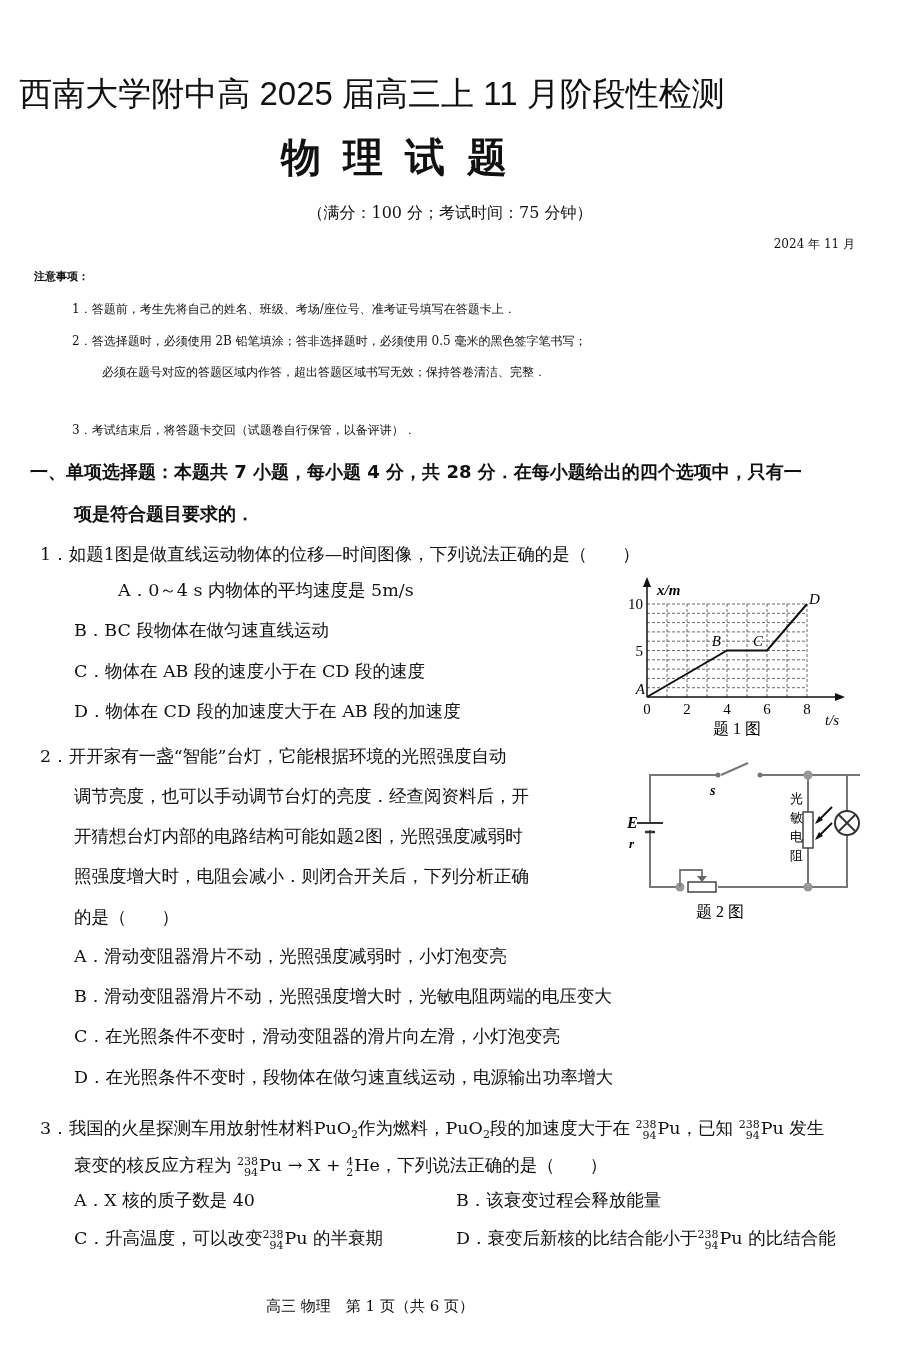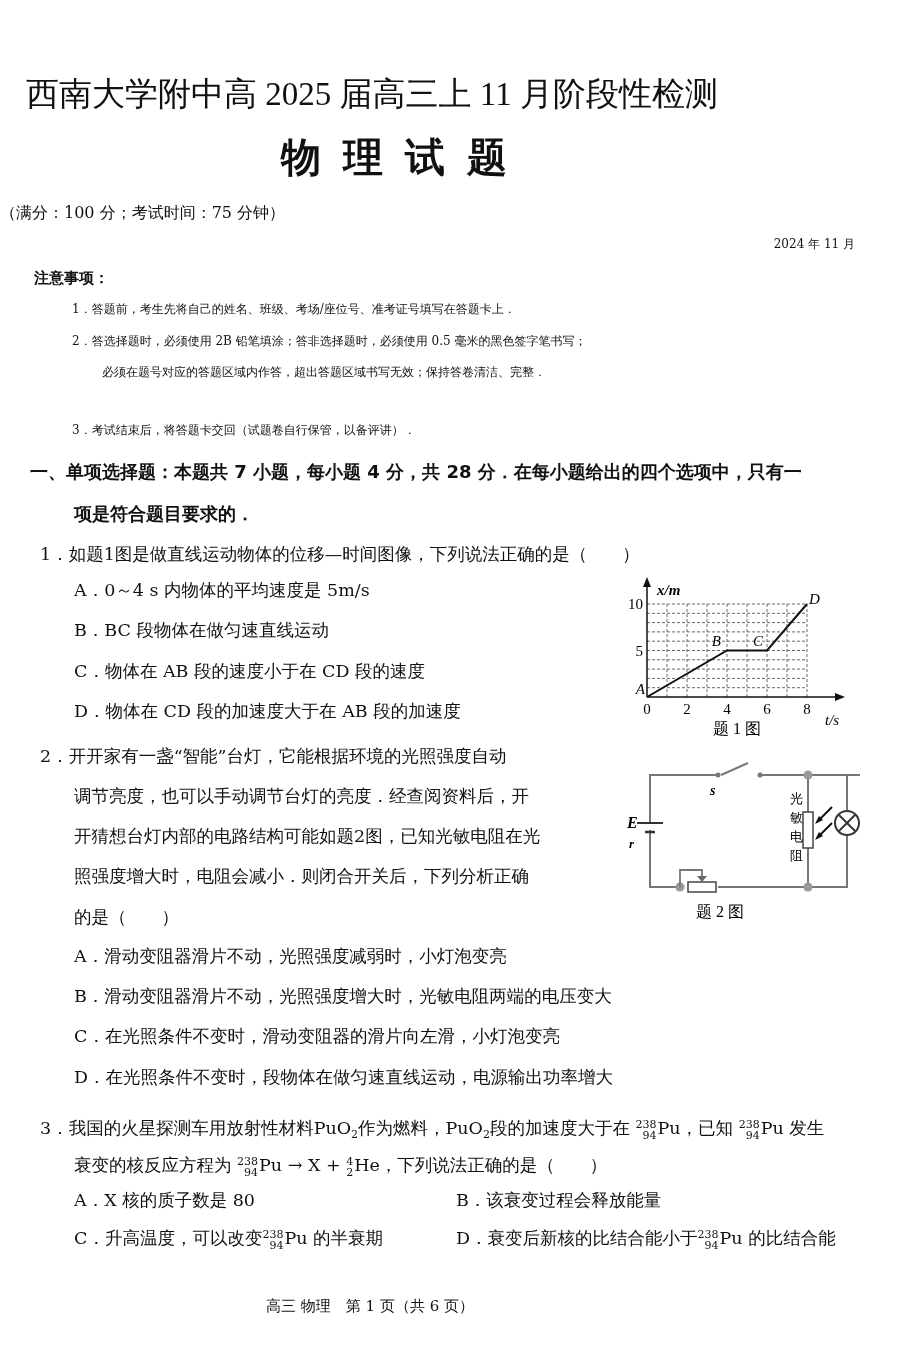--- a/index.html
+++ b/index.html
@@ -1,25 +1,25 @@
 <!DOCTYPE html>
 <html><head>
 <meta charset="utf-8">
 <style>
   html, body { margin: 0; padding: 0; background: #ffffff; }
   body { width: 900px; height: 1356px; position: relative; overflow: hidden;
          font-family: "DejaVu Serif", "Liberation Serif", serif; color: #111; }
   .abs { position: absolute; white-space: nowrap; }
   .title { left: 0; width: 744px; top: 72px; text-align: center; font-size: 33px;
-           font-family: Liberation Serif, serif; letter-spacing: 0px; }
+           font-family: Liberation Sans, sans-serif; letter-spacing: 0px; }
   .subject { left: 0; width: 810px; top: 130px; text-align: center; font-size: 40px; font-weight: bold;
              letter-spacing: 22px; font-family: "DejaVu Sans", sans-serif; }
-  .meta { left: 0; width: 900px; top: 203px; text-align: left; font-size: 16px; }
+  .meta { left: 0; width: 900px; top: 203px; text-align: center; font-size: 16px; }
   .date { right: 45px; top: 236px; font-size: 12px; }
-  .notice-h { left: 34px; top: 269px; font-size: 15px; font-weight: bold; }
+  .notice-h { left: 34px; top: 269px; font-size: 11px; font-weight: bold; }
   .notice { font-size: 12px; left: 72px; }
   .sec { font-size: 18px; font-weight: bold; font-family: "DejaVu Sans", sans-serif; }
   .q { font-size: 17.5px; }
   .opt { font-size: 17.5px; left: 74px; }
   .sup { position: relative; display: inline-block; vertical-align: middle; font-size: 11px;
          line-height: 11px; text-align: right; margin-right: 1px; }
   .sup span { display: block; }
   .footer { left: 0; width: 740px; top: 1297px; text-align: center; font-size: 15px; }
   svg text { font-family: "Liberation Serif", "DejaVu Serif", serif; }
 </style>
@@ -34,21 +34,21 @@
 <div class="abs notice-h">注意事项：</div>
 <div class="abs notice" style="top:301px;">1．答题前，考生先将自己的姓名、班级、考场/座位号、准考证号填写在答题卡上．</div>
 <div class="abs notice" style="top:333px;">2．答选择题时，必须使用 2B 铅笔填涂；答非选择题时，必须使用 0.5 毫米的黑色签字笔书写；</div>
 <div class="abs notice" style="top:364px; left:102px;">必须在题号对应的答题区域内作答，超出答题区域书写无效；保持答卷清洁、完整．</div>
 <div class="abs notice" style="top:422px;">3．考试结束后，将答题卡交回（试题卷自行保管，以备评讲）．</div>
 
 <div class="abs sec" style="left:30px; top:460px;">一、单项选择题：本题共 7 小题，每小题 4 分，共 28 分．在每小题给出的四个选项中，只有一</div>
 <div class="abs sec" style="left:74px; top:502px;">项是符合题目要求的．</div>
 
 <div class="abs q" style="left:40px; top:542px;">1．如题1图是做直线运动物体的位移—时间图像，下列说法正确的是（　　）</div>
-<div class="abs opt" style="top:578px;">A．0～4 s 内物体的平均速度是 5m/s</div>
+<div class="abs opt" style="top:578px;margin-left:44px;">A．0～4 s 内物体的平均速度是 5m/s</div>
 <div class="abs opt" style="top:618px;">B．BC 段物体在做匀速直线运动</div>
 <div class="abs opt" style="top:659px;">C．物体在 AB 段的速度小于在 CD 段的速度</div>
 <div class="abs opt" style="top:699px;">D．物体在 CD 段的加速度大于在 AB 段的加速度</div>
 
 <svg id="xt-chart" class="abs" style="left:620px; top:575px;" width="240" height="170" viewBox="0 0 240 170">
     <line x1="47" y1="29" x2="47" y2="122" stroke="#444" stroke-width="0.8" stroke-dasharray="3,2"></line>
     <line x1="67" y1="29" x2="67" y2="122" stroke="#444" stroke-width="0.8" stroke-dasharray="3,2"></line>
     <line x1="87" y1="29" x2="87" y2="122" stroke="#444" stroke-width="0.8" stroke-dasharray="3,2"></line>
     <line x1="107" y1="29" x2="107" y2="122" stroke="#444" stroke-width="0.8" stroke-dasharray="3,2"></line>
     <line x1="127" y1="29" x2="127" y2="122" stroke="#444" stroke-width="0.8" stroke-dasharray="3,2"></line>
@@ -81,21 +81,21 @@
     <polyline points="27,122 107,75.5 147,75.5 187,29" fill="none" stroke="#111" stroke-width="2"></polyline>
     <text x="25" y="119" font-size="15" font-style="italic" text-anchor="end">A</text>
     <text x="101" y="70.5" font-size="15" font-style="italic" text-anchor="end">B</text>
     <text x="143" y="70.5" font-size="15" font-style="italic" text-anchor="end">C</text>
     <text x="189" y="29" font-size="15" font-style="italic" text-anchor="start">D</text>
     <text x="117" y="159" font-size="16" text-anchor="middle">题 1 图</text>
   </svg>
 
 <div class="abs q" style="left:40px; top:744px;">2．开开家有一盏“智能”台灯，它能根据环境的光照强度自动</div>
 <div class="abs q" style="left:74px; top:784px;">调节亮度，也可以手动调节台灯的亮度．经查阅资料后，开</div>
-<div class="abs q" style="left:74px; top:824px;">开猜想台灯内部的电路结构可能如题2图，已知光敏电阻在光</div>
+<div class="abs q" style="left:74px; top:824px;">开猜想台灯内部的电路结构可能如题2图，光照强度减弱时</div>
 <div class="abs q" style="left:74px; top:864px;">照强度增大时，电阻会减小．则闭合开关后，下列分析正确</div>
 <div class="abs q" style="left:74px; top:905px;">的是（　　）</div>
 <div class="abs opt" style="top:944px;">A．滑动变阻器滑片不动，光照强度减弱时，小灯泡变亮</div>
 <div class="abs opt" style="top:984px;">B．滑动变阻器滑片不动，光照强度增大时，光敏电阻两端的电压变大</div>
 <div class="abs opt" style="top:1024px;">C．在光照条件不变时，滑动变阻器的滑片向左滑，小灯泡变亮</div>
 <div class="abs opt" style="top:1065px;">D．在光照条件不变时，段物体在做匀速直线运动，电源输出功率增大</div>
 
 <svg class="abs" style="left:610px; top:760px;" width="250" height="170" viewBox="0 0 250 170">
   <g stroke="#777" stroke-width="2" fill="none">
 
@@ -152,21 +152,21 @@
   <span>3．我国的火星探测车用放射性材料PuO</span><span style="font-size:11px; vertical-align:-4px;">2</span><span>作为燃料，PuO</span><span style="font-size:11px; vertical-align:-4px;">2</span><span>段的加速度大于在</span>
   <span class="sup"><span>238</span><span>94</span></span><span>Pu</span><span>，已知</span>
   <span class="sup"><span>238</span><span>94</span></span><span>Pu</span> <span>发生</span>
 </div>
 <div class="abs q" style="left:74px; top:1153px;">
   <span>衰变的核反应方程为</span>
   <span class="sup"><span>238</span><span>94</span></span><span>Pu</span>
   <span>→ X +</span>
   <span class="sup"><span>4</span><span>2</span></span><span>He</span><span>，下列说法正确的是（　　）</span>
 </div>
-<div class="abs opt" style="top:1188px;">A．X 核的质子数是 80</div>
+<div class="abs opt" style="top:1188px;">A．X 核的质子数是 40</div>
 <div class="abs opt" style="top:1188px; left:456px;">B．该衰变过程会释放能量</div>
 <div class="abs opt" style="top:1226px;">
   <span>C．升高温度，可以改变</span><span class="sup"><span>238</span><span>94</span></span><span>Pu</span> <span>的半衰期</span>
 </div>
 <div class="abs opt" style="top:1226px; left:456px;">
   <span>D．衰变后新核的比结合能小于</span><span class="sup"><span>238</span><span>94</span></span><span>Pu</span> <span>的比结合能</span>
 </div>
 
 <div class="abs footer">高三  物理　第 1 页（共 6 页）</div>
 

